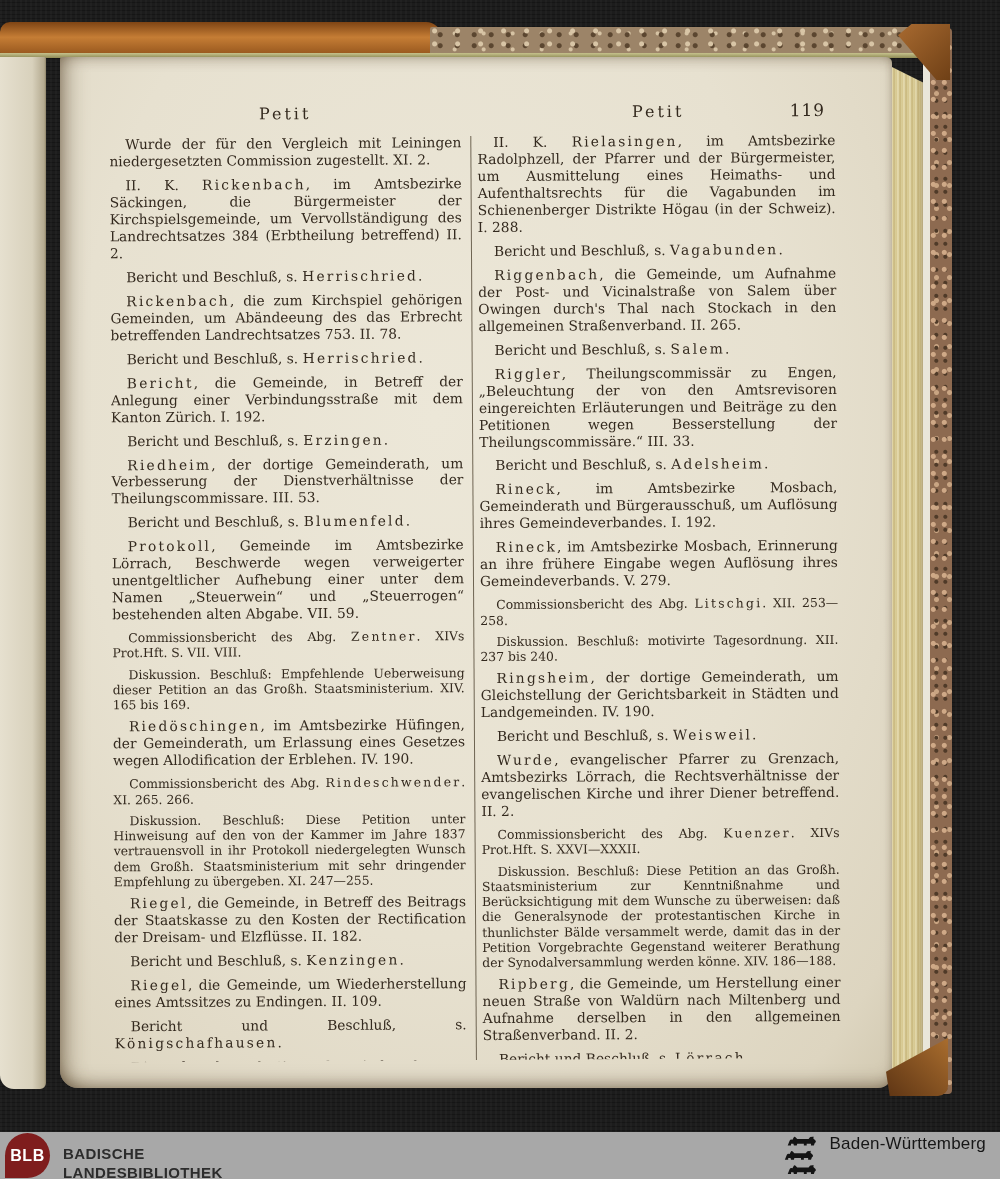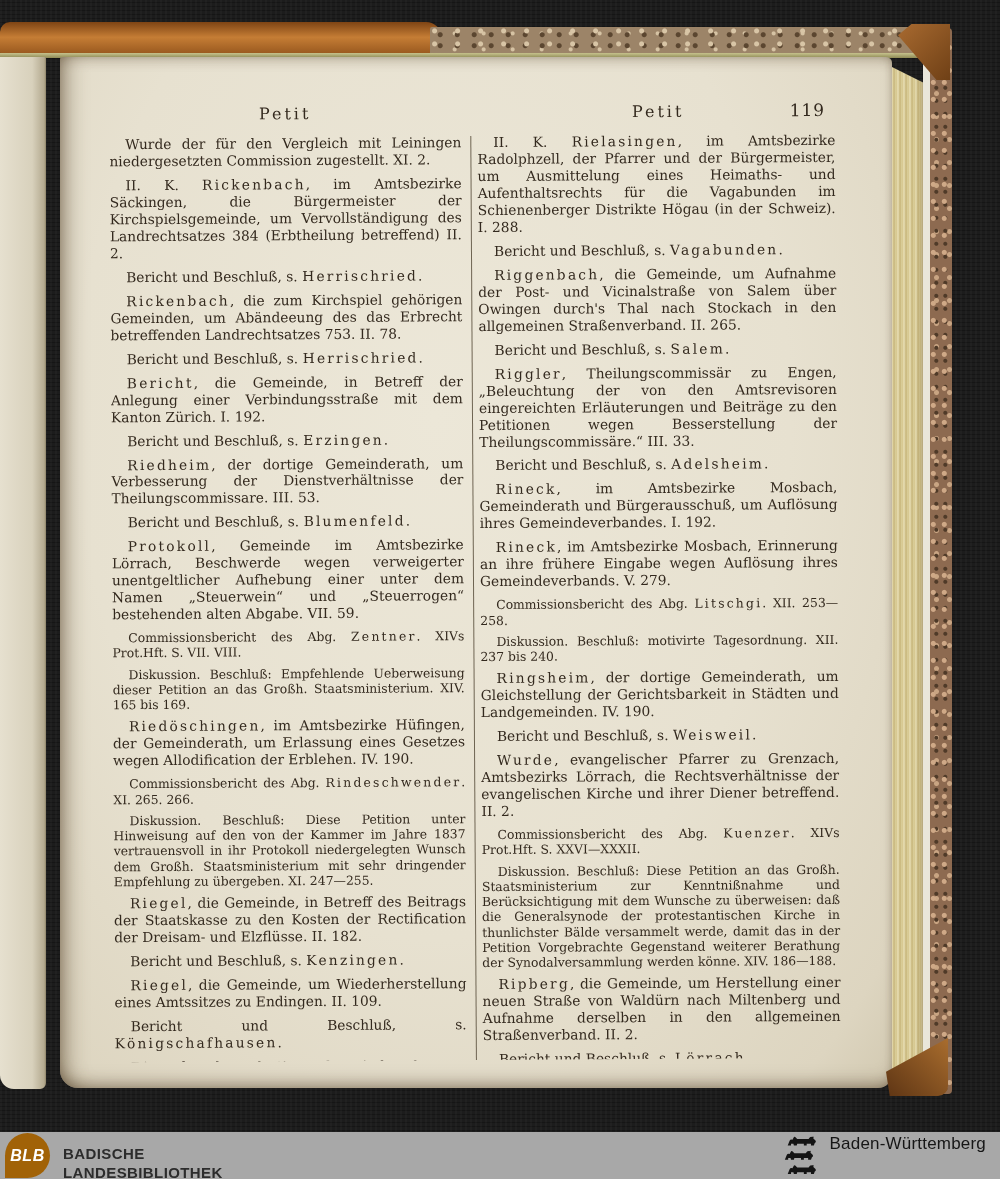--- a/index.html
+++ b/index.html
@@ -181,21 +181,21 @@
             <p class="para note"><span>Commissionsbericht des Abg. </span><span class="gesperrt">Kuenzer</span><span>. XIVs Prot.Hft. S. XXVI—XXXII.</span></p>
             <p class="para note"><span>Diskussion. Beschluß: Diese Petition an das Großh. Staatsministerium zur Kenntnißnahme und Berücksichtigung mit dem Wunsche zu überweisen: daß die Generalsynode der protestantischen Kirche in thunlichster Bälde versammelt werde, damit das in der Petition Vorgebrachte Gegenstand weiterer Berathung der Synodalversammlung werden könne. XIV. 186—188.</span></p>
             <p class="para entry"><span class="gesperrt">Ripberg</span><span>, die Gemeinde, um Herstellung einer neuen Straße von Waldürn nach Miltenberg und Aufnahme derselben in den allgemeinen Straßenverband. II. 2.</span></p>
             <p class="para ref"><span>Bericht und Beschluß, s. </span><span class="gesperrt">Lörrach</span><span>.</span></p>
           </div>
       </div>
     </div>
   </div>
 
   <div class="footer" style="background: rgb(168, 168, 168);">
-    <div class="blb-badge" style="background: #a16207; font-style: italic;">BLB</div>
+    <div class="blb-badge" style="background: #7f1d1d;">BLB</div>
     <div class="library-name">
       <div>BADISCHE</div>
       <div>LANDESBIBLIOTHEK</div>
     </div>
     <div class="footer-right">
       <svg class="coat" viewBox="0 0 40 46" xmlns="http://www.w3.org/2000/svg">
         <defs>
           <path id="lion" fill="#141414" d="M3 11 L5 6 Q6 4 8 5 L9 3 Q10 1 11.5 2.5 L13 4 L25 4 Q27 1 28.5 2 Q31 0.5 30 3.5 L32 5.5 Q33.5 7.5 31.5 8.2 L30.5 11 L27.5 11 L27.5 9 L23 9 L23 11 L20 11 L20 9 L13 9 L12.5 11 L9.5 11 L9 9 L6.5 9 L6.5 11 Z"></path>
         </defs>
         <use href="#lion" x="3" y="1"></use>

